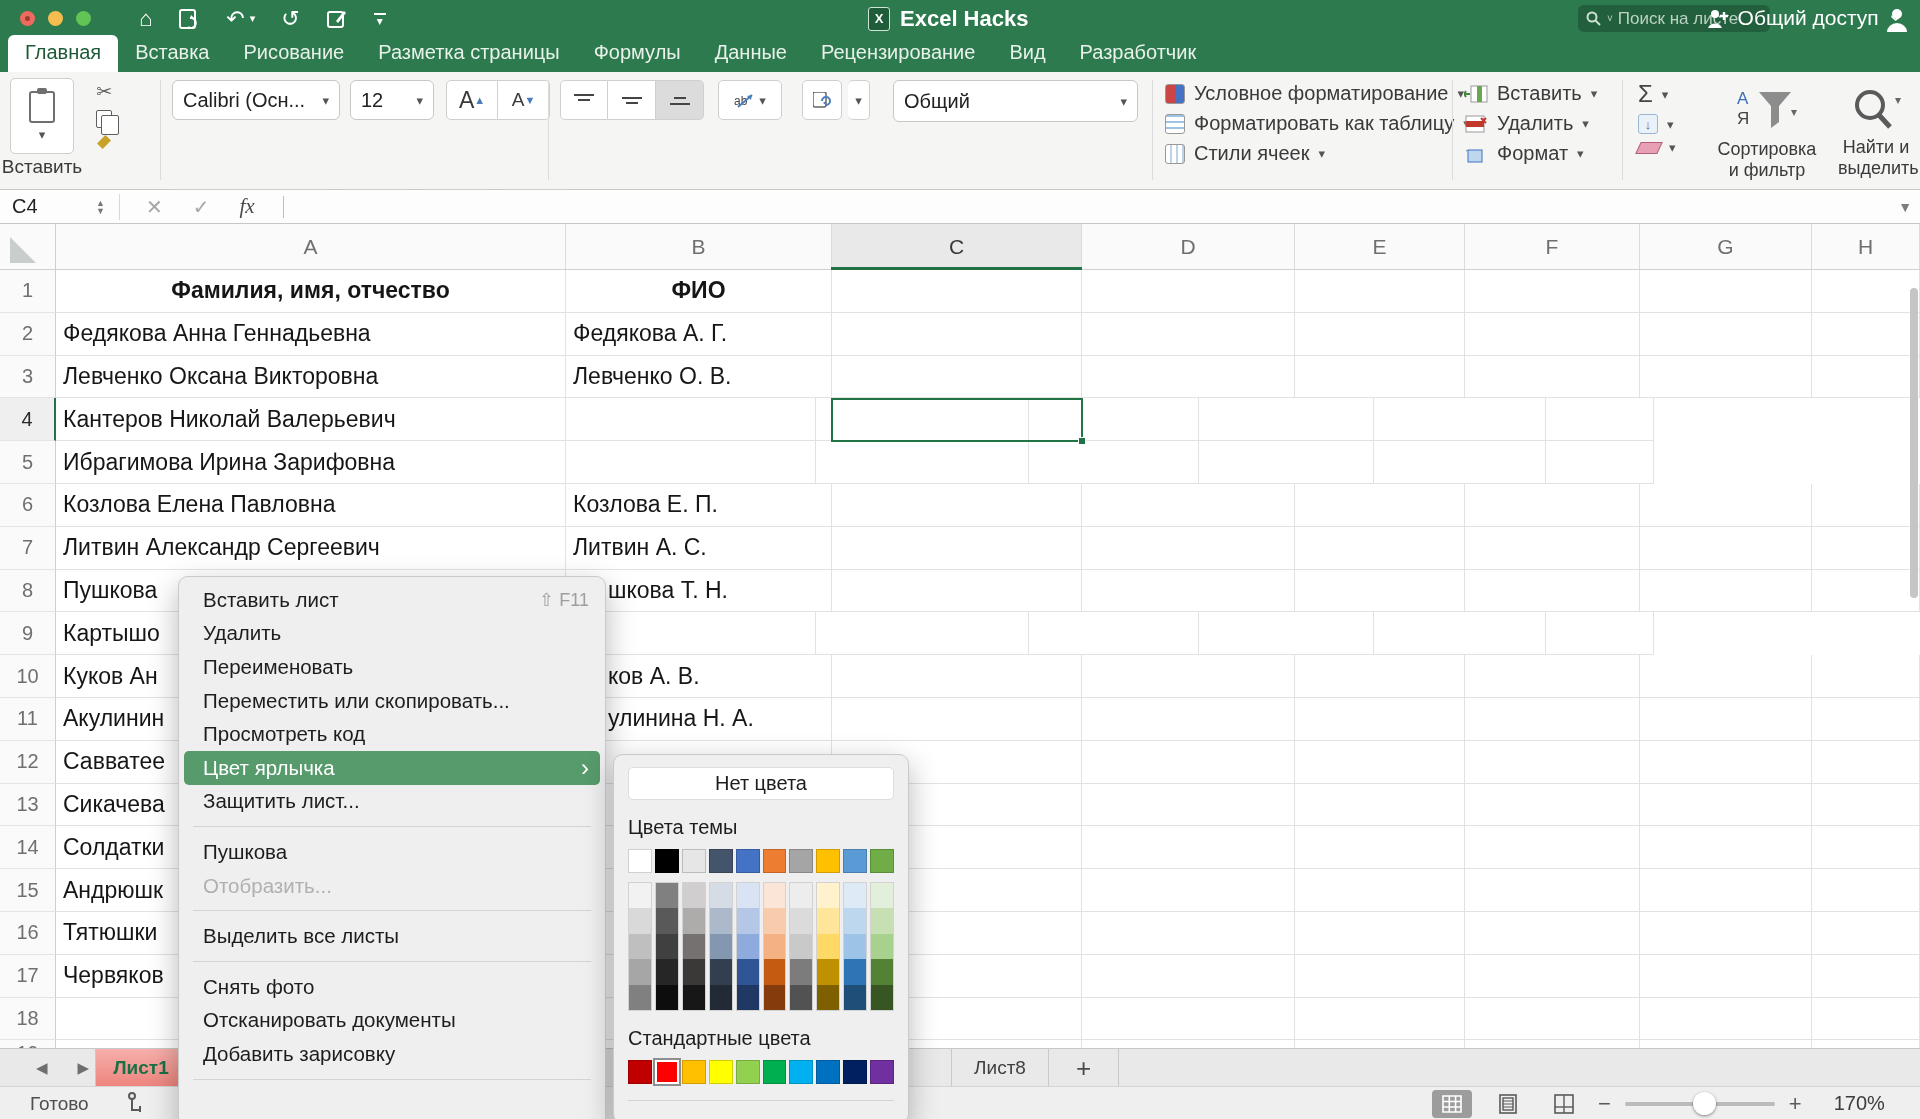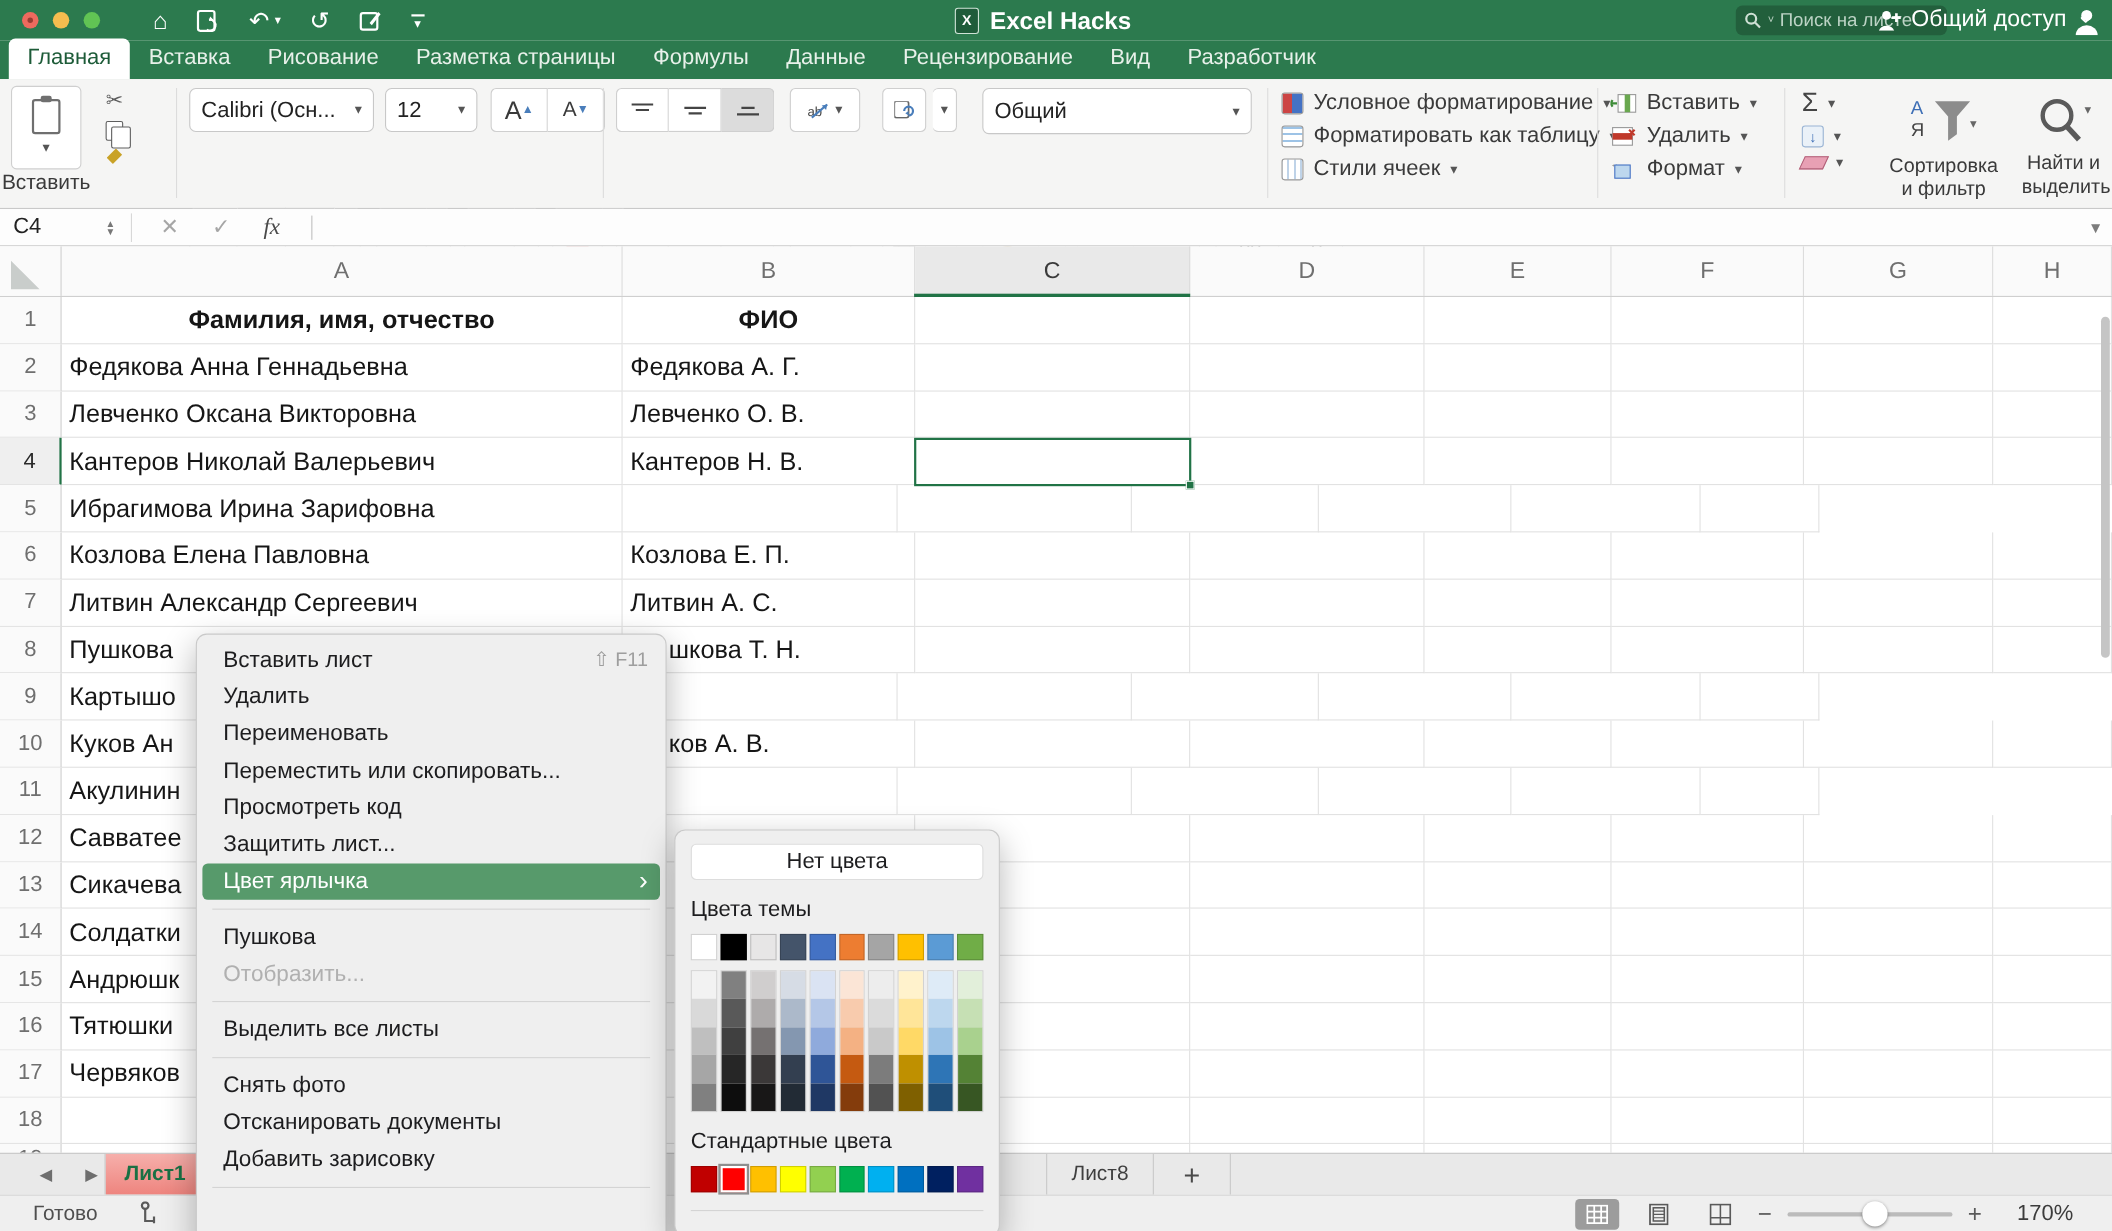--- a/index.html
+++ b/index.html
@@ -512,21 +512,20 @@
       <div class="cell" style="width: 250px;"></div>
       <div class="cell" style="width: 213px;"></div>
       <div class="cell" style="width: 170px;"></div>
       <div class="cell" style="width: 175px;"></div>
       <div class="cell" style="width: 172px;"></div>
       <div class="cell" style="width: 108px;"></div>
     </div>
     <div class="grow">
       <div class="gut activerow">4</div>
       <div class="cell" style="width: 510px;">Кантеров Николай Валерьевич</div>
-      <div class="cell" style="width: 266px;">Кантеров Н. В.</div>
       <div class="cell" style="width: 250px;"></div>
       <div class="cell" style="width: 213px;"></div>
       <div class="cell" style="width: 170px;"></div>
       <div class="cell" style="width: 175px;"></div>
       <div class="cell" style="width: 172px;"></div>
       <div class="cell" style="width: 108px;"></div>
     </div>
     <div class="grow">
       <div class="gut">5</div>
       <div class="cell" style="width: 510px;">Ибрагимова Ирина Зарифовна</div>
@@ -587,20 +586,21 @@
       <div class="cell" style="width: 250px;"></div>
       <div class="cell" style="width: 213px;"></div>
       <div class="cell" style="width: 170px;"></div>
       <div class="cell" style="width: 175px;"></div>
       <div class="cell" style="width: 172px;"></div>
       <div class="cell" style="width: 108px;"></div>
     </div>
     <div class="grow">
       <div class="gut">11</div>
       <div class="cell" style="width: 510px;">Акулинин</div>
+      <div class="cell frag" style="width: 266px;">улинина Н. А.</div>
       <div class="cell" style="width: 250px;"></div>
       <div class="cell" style="width: 213px;"></div>
       <div class="cell" style="width: 170px;"></div>
       <div class="cell" style="width: 175px;"></div>
       <div class="cell" style="width: 172px;"></div>
       <div class="cell" style="width: 108px;"></div>
     </div>
     <div class="grow">
       <div class="gut">12</div>
       <div class="cell" style="width: 510px;">Савватее</div>
@@ -756,26 +756,26 @@
     </div>
     <div class="mitem">
       <span>Переименовать</span>
     </div>
     <div class="mitem">
       <span>Переместить или скопировать...</span>
     </div>
     <div class="mitem">
       <span>Просмотреть код</span>
     </div>
-    <div class="mitem">
-      <span>Защитить лист...</span>
-    </div>
     <div class="mitem hl">
       <span>Цвет ярлычка</span>
       <span class="subarr">›</span>
+    </div>
+    <div class="mitem">
+      <span>Защитить лист...</span>
     </div>
     <div class="msep"></div>
     <div class="mitem">
       <span>Пушкова</span>
     </div>
     <div class="mitem disabled">
       <span>Отобразить...</span>
     </div>
     <div class="msep"></div>
     <div class="mitem">

